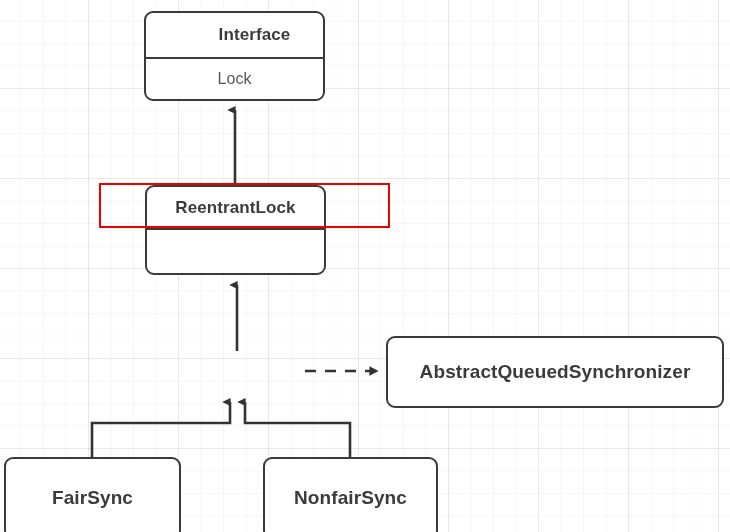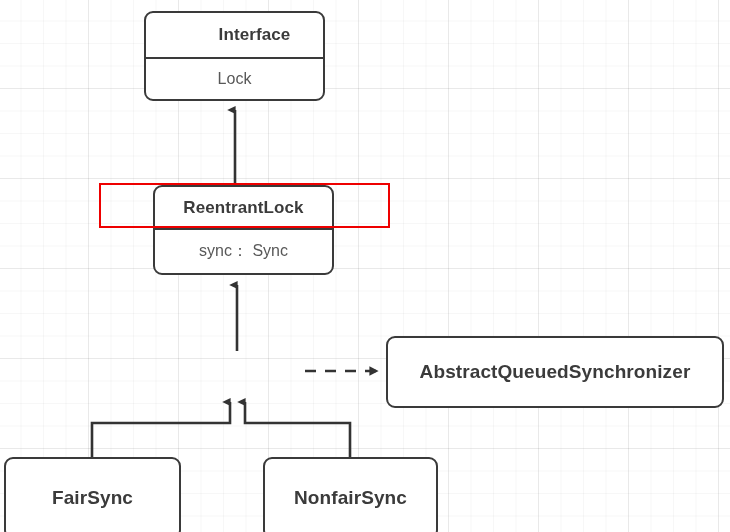--- a/index.html
+++ b/index.html
@@ -65,21 +65,21 @@
     height: 0;
     border-top: 2.5px solid #3a3a3a;
     flex: 0 0 auto;
   }
 
   
   #node-interface { left: 144px; top: 11px;  width: 181px; height: 90px; }
   #node-interface .head { height: 44px; padding-left: 40px; }
   #node-interface .attr { flex: 1; }
 
-  #node-reentrantlock { left: 145px; top: 185px; width: 181px; height: 90px; margin-left: 8px; }
+  #node-reentrantlock { left: 145px; top: 185px; width: 181px; height: 90px; }
   #node-reentrantlock .head { height: 41px; }
   #node-reentrantlock .attr { flex: 1; }
 
   #node-sync { left: 170px; top: 351px; width: 135px; height: 42px; }
   #node-sync .head { flex: 1; }
 
   #node-aqs { left: 386px; top: 336px; width: 338px; height: 72px; }
   #node-aqs .head { flex: 1; font-size: 19px; }
 
   #node-fairsync { left: 4px; top: 457px; width: 177px; height: 82px; }
@@ -154,21 +154,20 @@
 
   <div class="node" id="node-interface">
     <div class="row head">Interface</div>
     <div class="divider"></div>
     <div class="row attr">Lock</div>
   </div>
 
   <div class="node" id="node-reentrantlock">
     <div class="row head">ReentrantLock</div>
     <div class="divider"></div>
-    <div class="row attr">sync： Sync</div>
   </div>
 
 
   <div class="node" id="node-aqs">
     <div class="row head">AbstractQueuedSynchronizer</div>
   </div>
 
   <div class="node" id="node-fairsync">
     <div class="row head">FairSync</div>
   </div>

